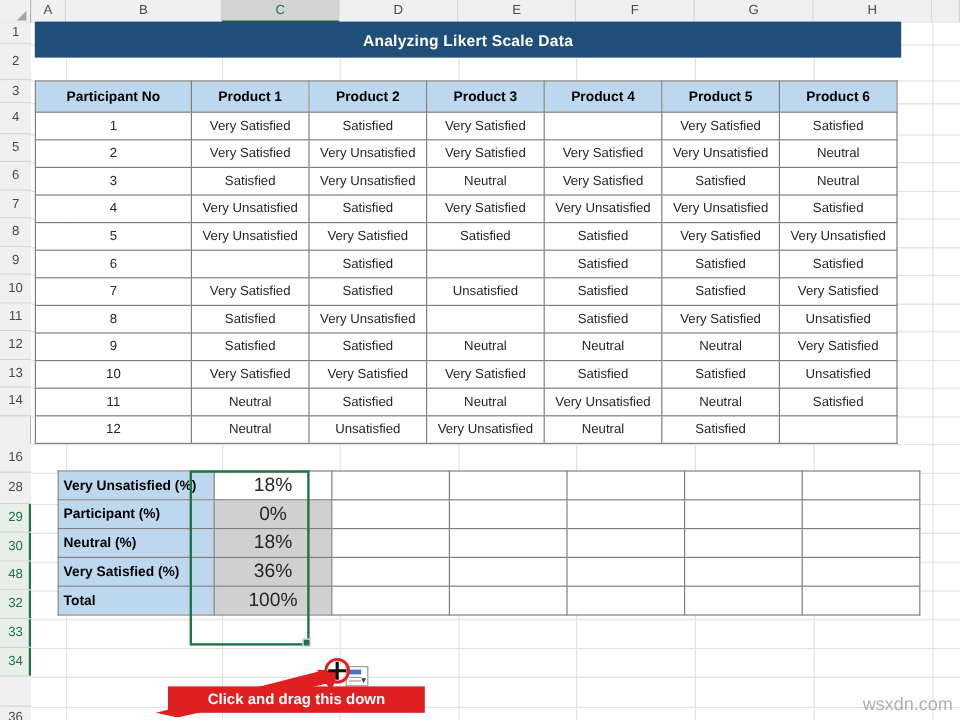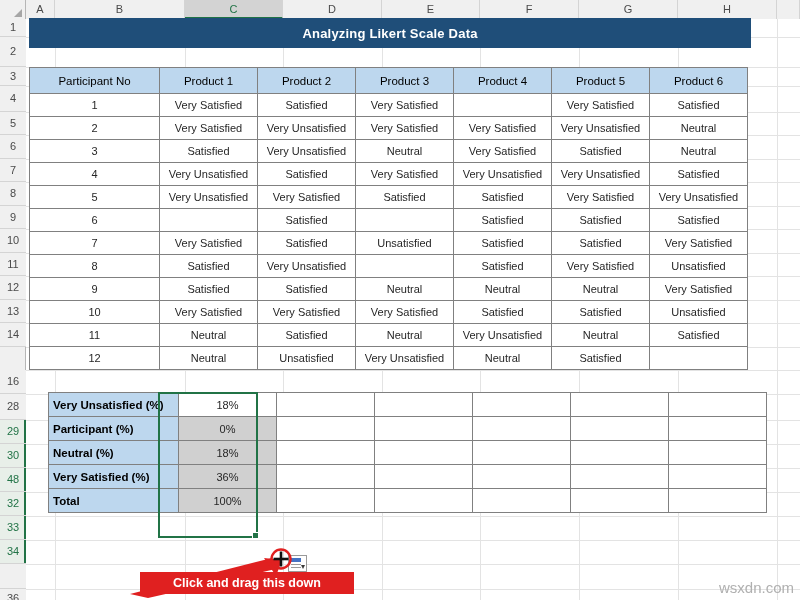--- a/index.html
+++ b/index.html
@@ -131,39 +131,39 @@
     color: #262626;
     text-align: center;
     height: 23px;
     padding: 0 2px;
     background: #ffffff;
     overflow: hidden;
     white-space: nowrap;
   }
   #main-table th {
     background: #bdd7ee;
-    font-weight: normal;
+    font-weight: bold;
     font-size: 11.5px;
     height: 26px;
     color: #000000;
   }
   #main-table col.c-part { width: 130px; }
   #main-table col.c-prod { width: 98px; }
 
   
   #summary-table {
     position: absolute;
     left: 29px; top: 392px;
     border-collapse: collapse;
     table-layout: fixed;
     margin-left: 19px;
   }
   #summary-table td {
     border: 1px solid #808080;
-    font-size: 11px;
+    font-size: 16px;
     height: 24px;
     padding: 0 4px;
     background: #ffffff;
     color: #262626;
     overflow: hidden;
     white-space: nowrap;
   }
   #summary-table td.label {
     background: #bdd7ee;
     font-weight: bold;

